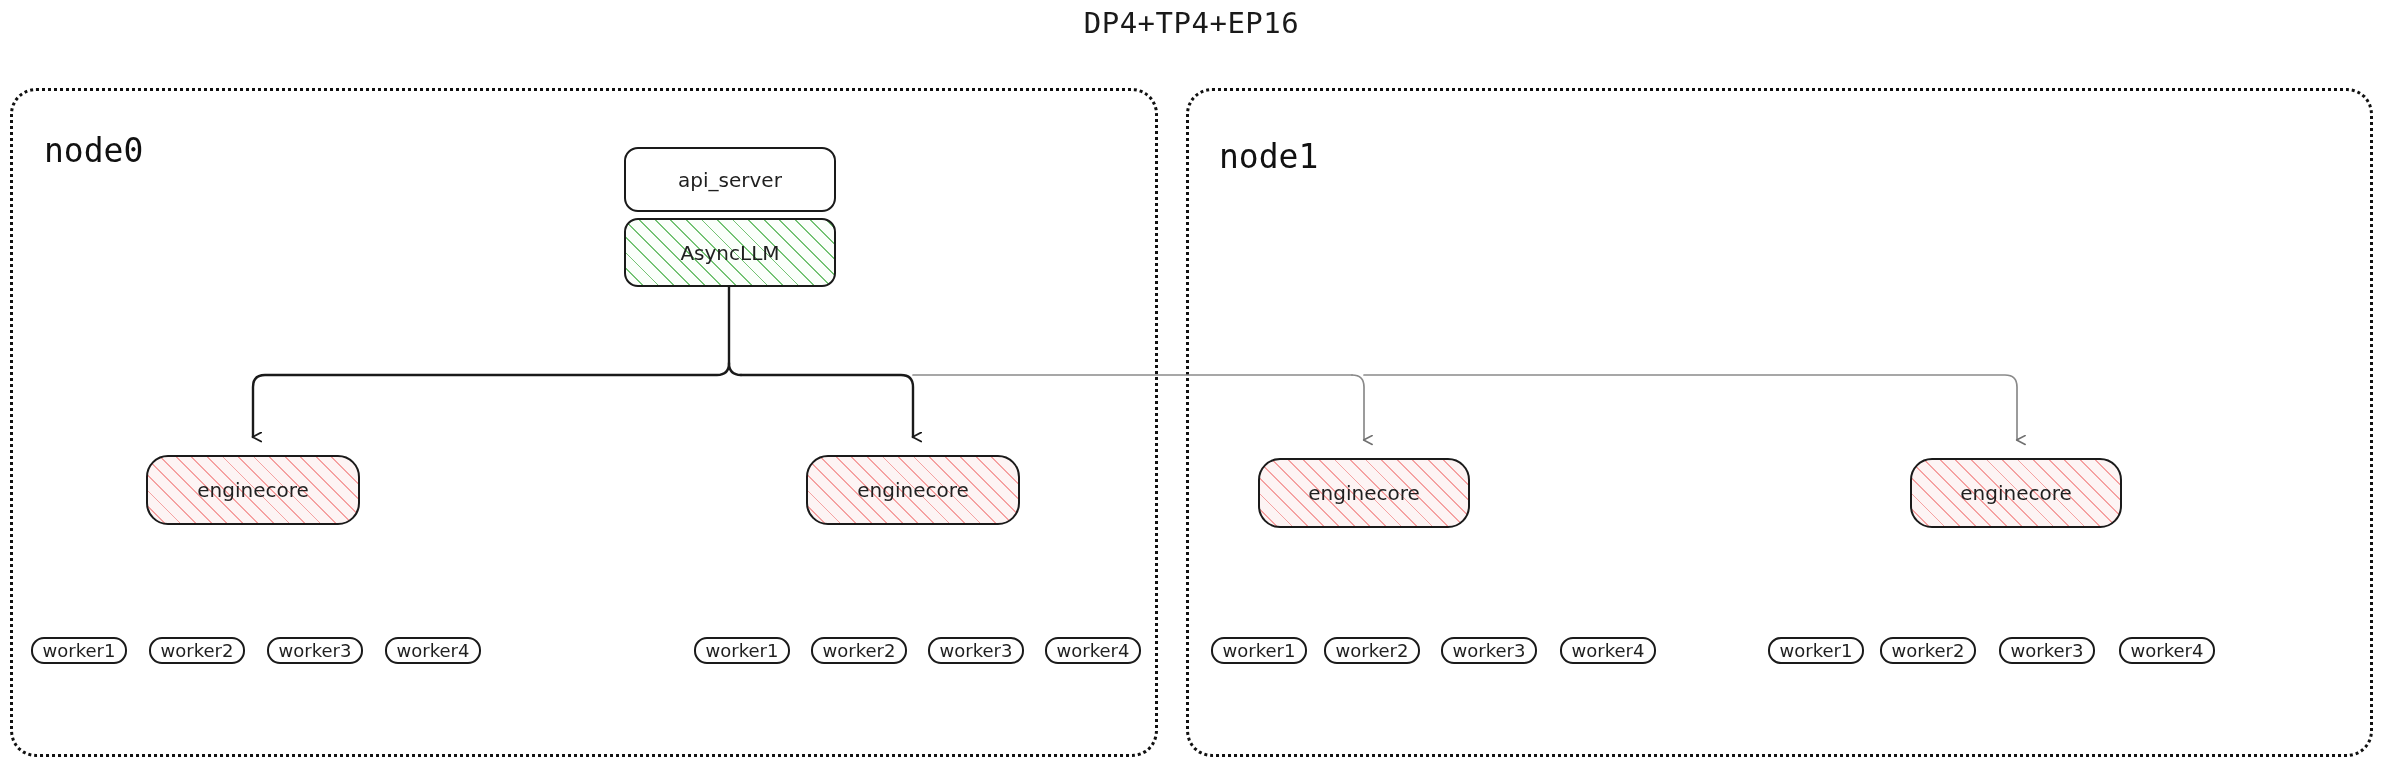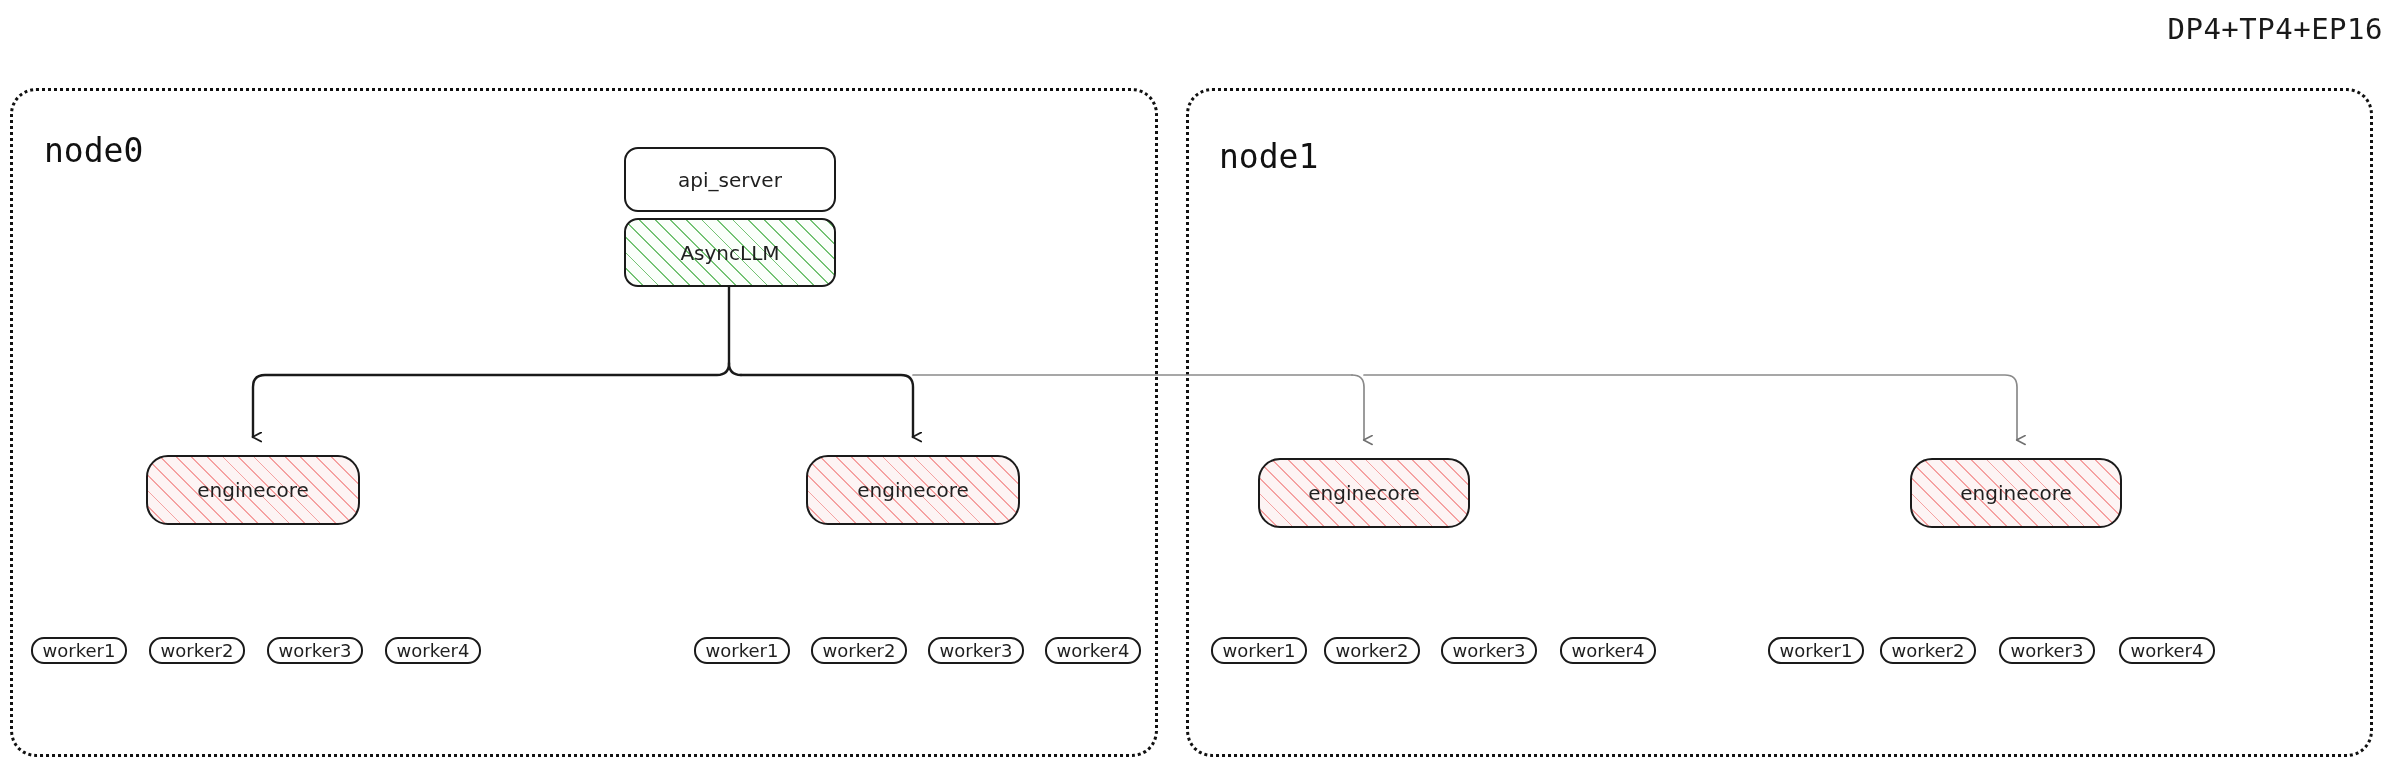--- a/index.html
+++ b/index.html
@@ -16,24 +16,24 @@
   }
 
   #diagram-root {
     position: absolute;
     inset: 0;
   }
 
   
   #diagram-title {
     position: absolute;
-    top: 12px;
+    top: 6px;
     left: 0;
     width: 2383px;
-    text-align: right;
+    text-align: center;
     font-family: "DejaVu Sans Mono", "Liberation Mono", monospace;
     font-size: 29px;
     color: #1a1a1a;
     letter-spacing: 0.5px;
     white-space: nowrap;
   }
 
   
   .node-container {
     position: absolute;

